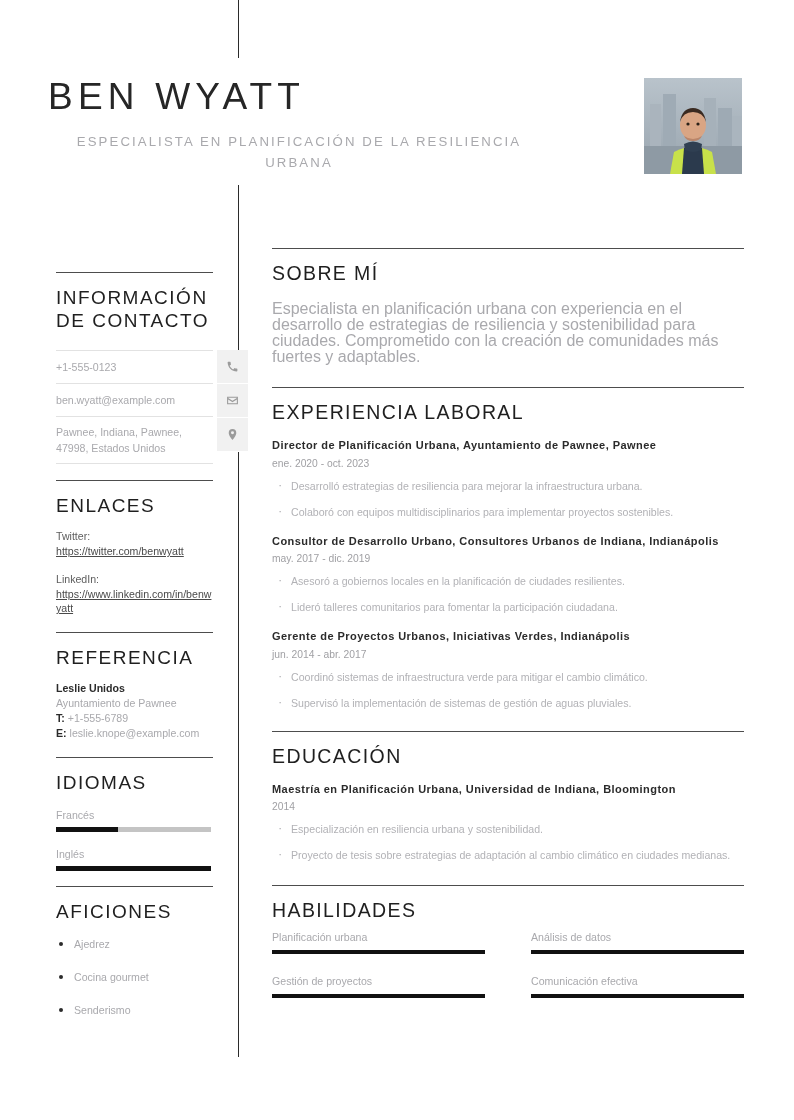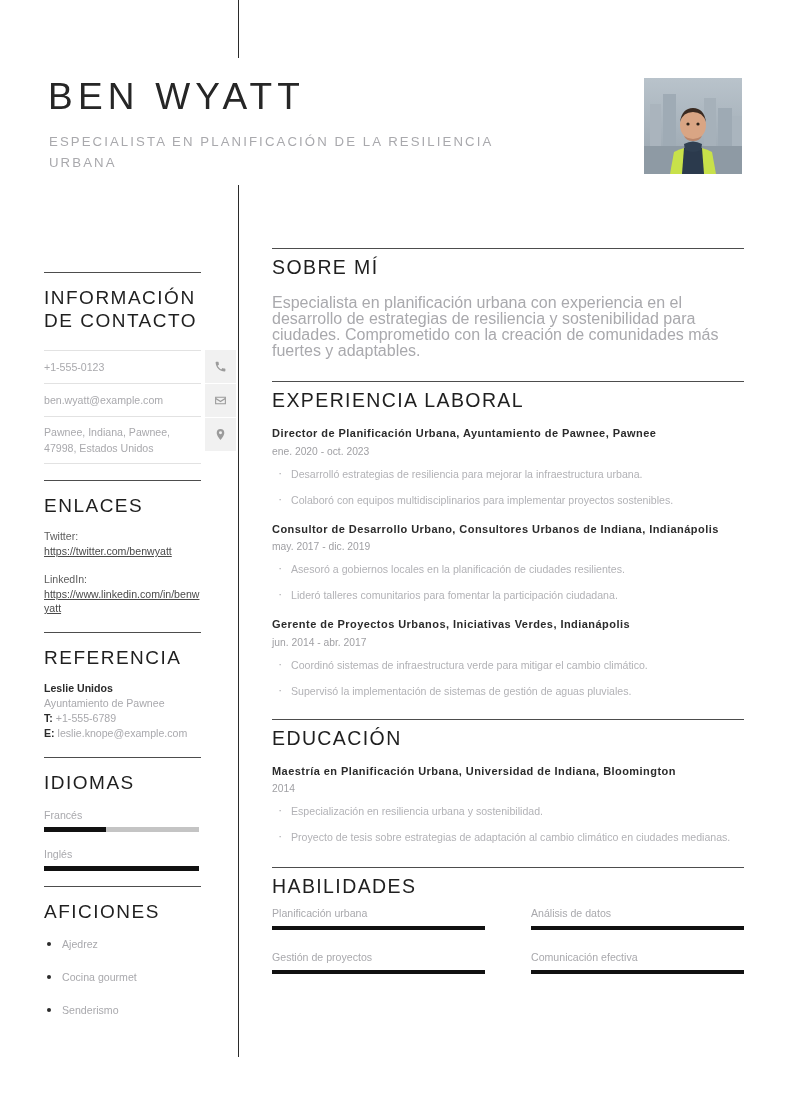--- a/index.html
+++ b/index.html
@@ -61,20 +61,21 @@
   .role {
     position: absolute;
     left: 49px;
     top: 131px;
     width: 500px;
     font-size: 13.2px;
     letter-spacing: 2.1px;
     line-height: 21px;
     color: #a9a9ad;
     text-transform: uppercase;
+    text-align: center;
   }
   .photo {
     position: absolute;
     left: 644px;
     top: 78px;
     width: 98px;
     height: 96px;
     overflow: hidden;
     background: #9aa3ab;
   }
@@ -93,27 +94,27 @@
     font-weight: 400;
     line-height: 23px;
     margin-top: 13px;
   }
   .sec-title-main {
     font-size: 19.5px;
     letter-spacing: 1.4px;
     color: #1f1f1f;
     font-weight: 400;
     line-height: 24px;
-    margin-top: 6px;
+    margin-top: 12px;
   }
 
   
   .sidebar {
     position: absolute;
-    left: 44px;
+    left: 56px;
     top: 272px;
     width: 157px;
   }
   .side-block { position: relative; }
 
   .contact-wrap {
     position: relative;
     margin-top: 18px;
   }
   .contact-row {

